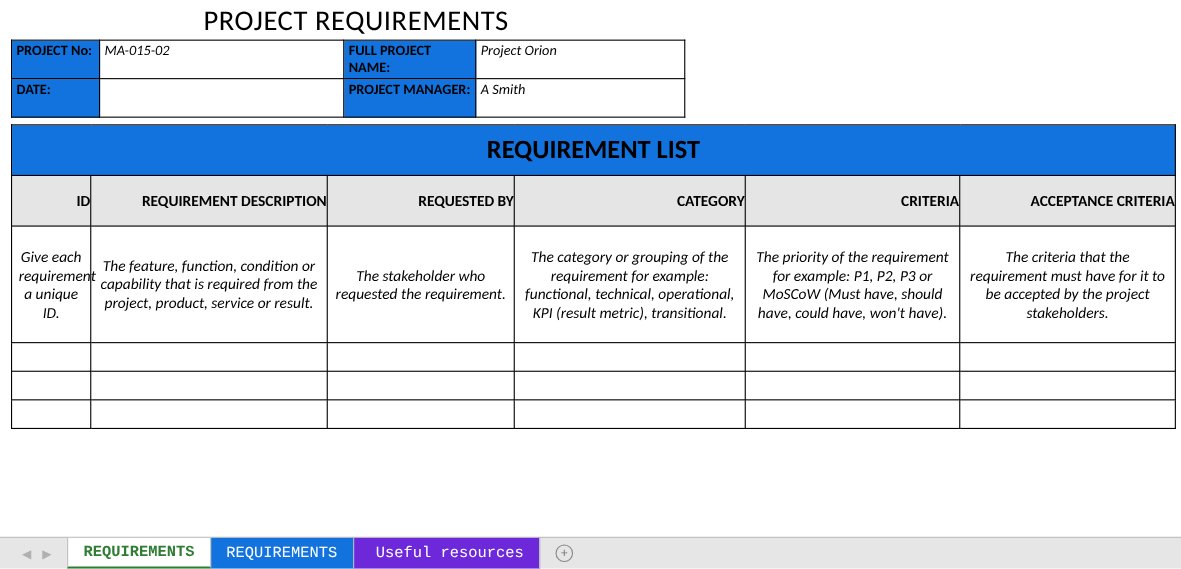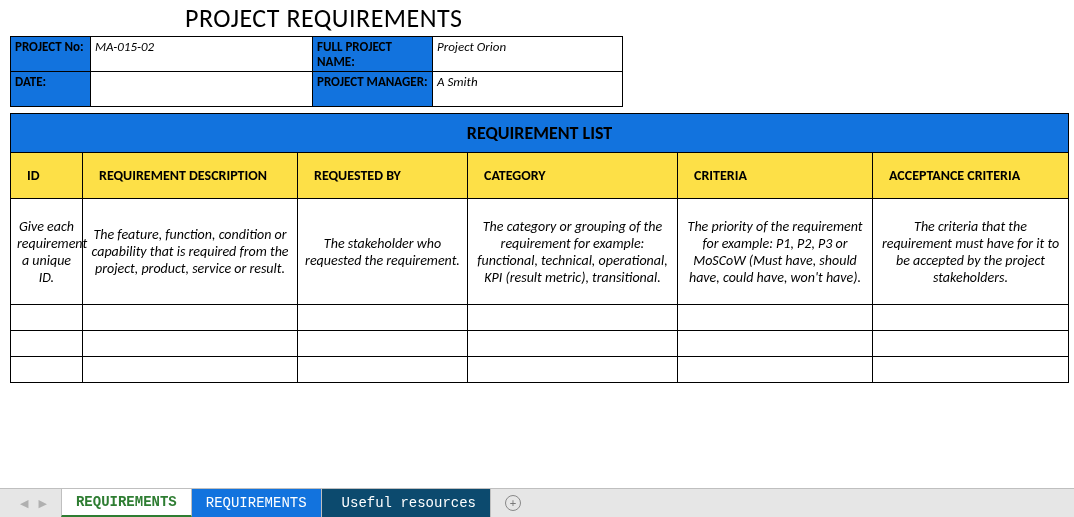--- a/index.html
+++ b/index.html
@@ -56,32 +56,32 @@
     border-collapse: collapse;
     width: 1058px;
     table-layout: fixed;
   }
   .req-table th, .req-table td {
     border: 1px solid #000;
   }
   .req-list-header th {
     background: #1273de;
     color: #000;
-    font-size: 18px;
+    font-size: 24px;
     font-weight: bold;
     text-align: center;
     padding: 8px 0;
   }
   .col-headers th {
-    background: #fde047;
+    background: #e5e5e5;
     color: #000;
     font-size: 14px;
     font-weight: bold;
-    text-align: left;
-    padding: 14px 16px;
+    text-align: right;
+    padding: 14px 0;
     vertical-align: middle;
   }
   .hint-row td {
     font-style: italic;
     font-size: 14px;
     text-align: center;
     padding: 10px 6px;
     vertical-align: middle;
     height: 106px;
   }
@@ -128,21 +128,21 @@
     color: #2e7d32;
     font-weight: bold;
     border-bottom: 2px solid #2e7d32;
     border-left: 1px solid #bfbfbf;
   }
   .tab-def {
     background: #1273de;
     color: #fff;
   }
   .tab-res {
-    background: #0c4a6e;
+    background: #6d28d9;
     color: #fff;
     padding-left: 20px;
   }
   .tab-add {
     display: flex;
     align-items: center;
     padding: 0 14px;
     color: #777;
     cursor: pointer;
   }

